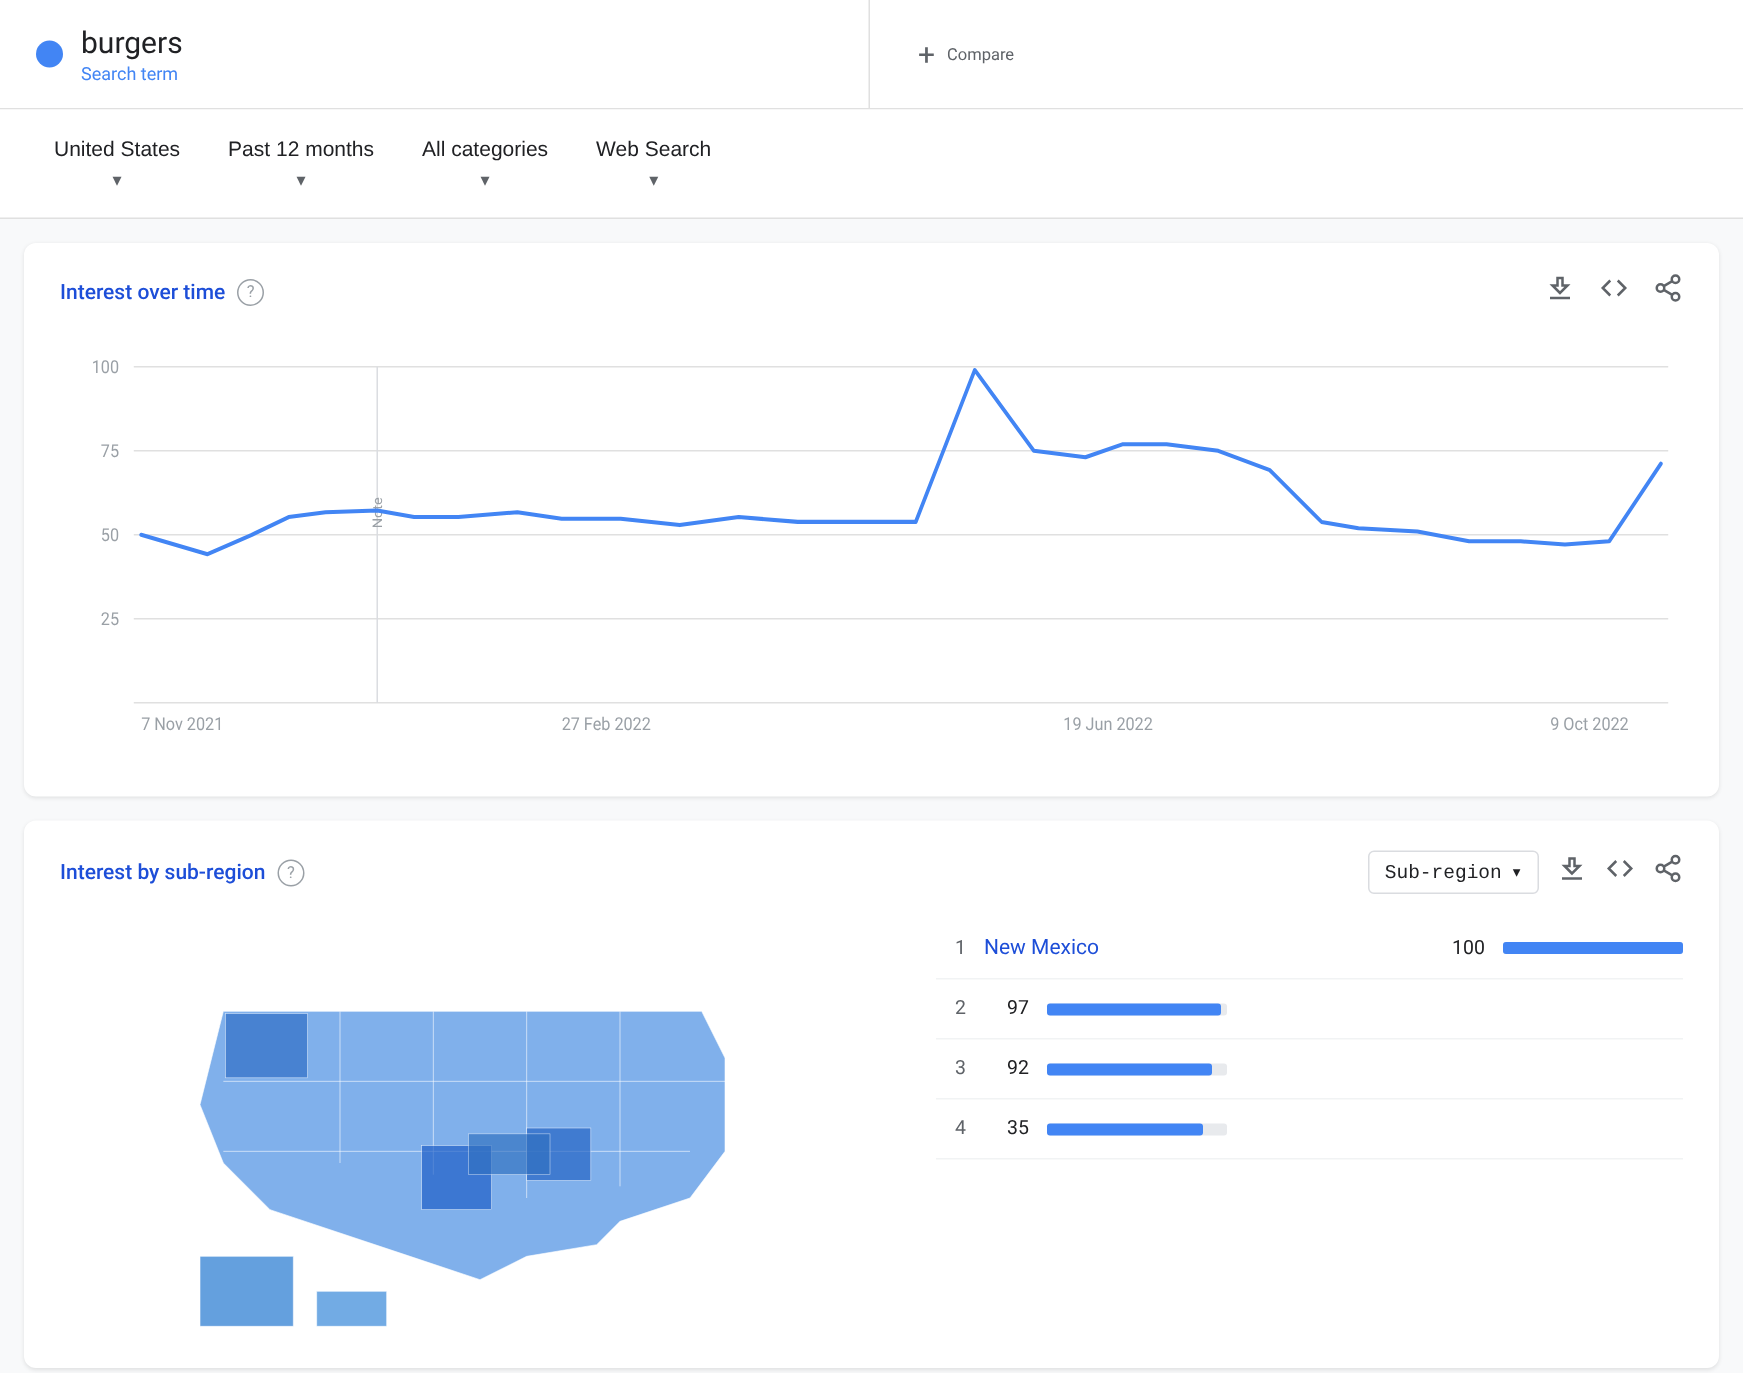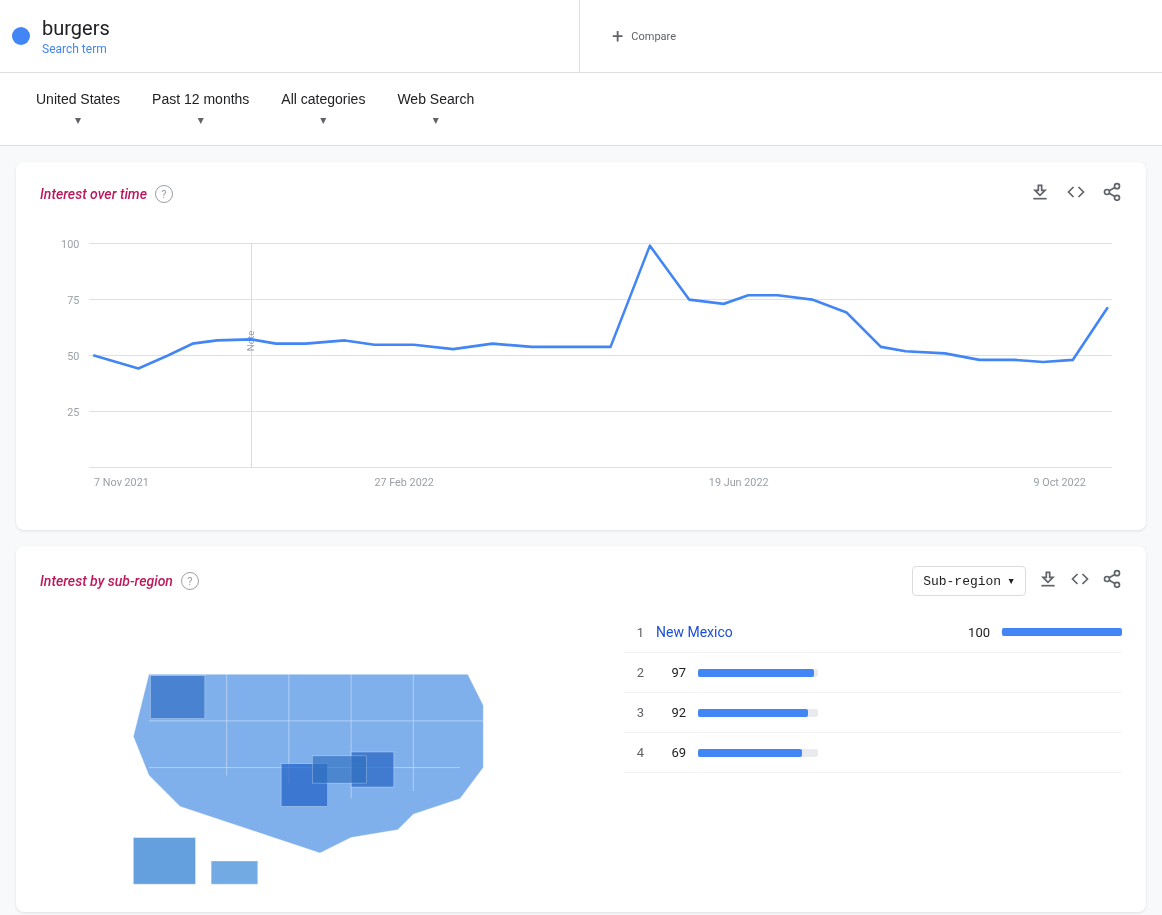--- a/index.html
+++ b/index.html
@@ -6,21 +6,21 @@
     body { font-family: 'Google Sans', Roboto, Arial, sans-serif; background: #f8f9fa; color: #202124; font-size: 14px; }
 
     .top-bar {
       display: flex;
       background: #fff;
       border-bottom: 1px solid #e0e0e0;
     }
     .search-term-box {
       display: flex;
       align-items: center;
-      padding: 16px 12px;
+      padding: 16px 24px;
       border-right: 1px solid #e0e0e0;
       flex: 0 0 580px;
     }
     .blue-dot {
       width: 18px; height: 18px;
       border-radius: 50%;
       background: #4285f4;
       margin-right: 12px;
       flex-shrink: 0;
     }
@@ -68,21 +68,21 @@
       box-shadow: 0 1px 3px rgba(0,0,0,0.1);
     }
 
     .section-header {
       display: flex;
       align-items: center;
       justify-content: space-between;
       margin-bottom: 16px;
     }
     .section-title-area { display: flex; align-items: center; gap: 8px; }
-    .section-title { font-size: 14px; color: #be185d; font-weight: 500; font-style: italic; }
+    .section-title { font-size: 14px; color: #1d4ed8; font-weight: 500; }
     .help-icon {
       width: 18px; height: 18px;
       border-radius: 50%;
       border: 1.5px solid #9aa0a6;
       display: flex; align-items: center; justify-content: center;
       font-size: 11px; color: #9aa0a6; cursor: pointer;
     }
     .section-actions { display: flex; gap: 16px; align-items: center; }
     .action-icon { color: #5f6368; cursor: pointer; font-size: 18px; }
 
@@ -305,21 +305,21 @@
         <div class="ranking-row">
           <span class="rank-num">3</span>
           <span class="rank-value">92</span>
           <div class="rank-bar-wrap">
             <div class="rank-bar" style="width:92%"></div>
           </div>
         </div>
 
         <div class="ranking-row">
           <span class="rank-num">4</span>
-          <span class="rank-value">69</span>
+          <span class="rank-value">35</span>
           <div class="rank-bar-wrap">
             <div class="rank-bar" style="width:87%"></div>
           </div>
         </div>
 
       </div>
     </div>
   </div>
 
 </div>

